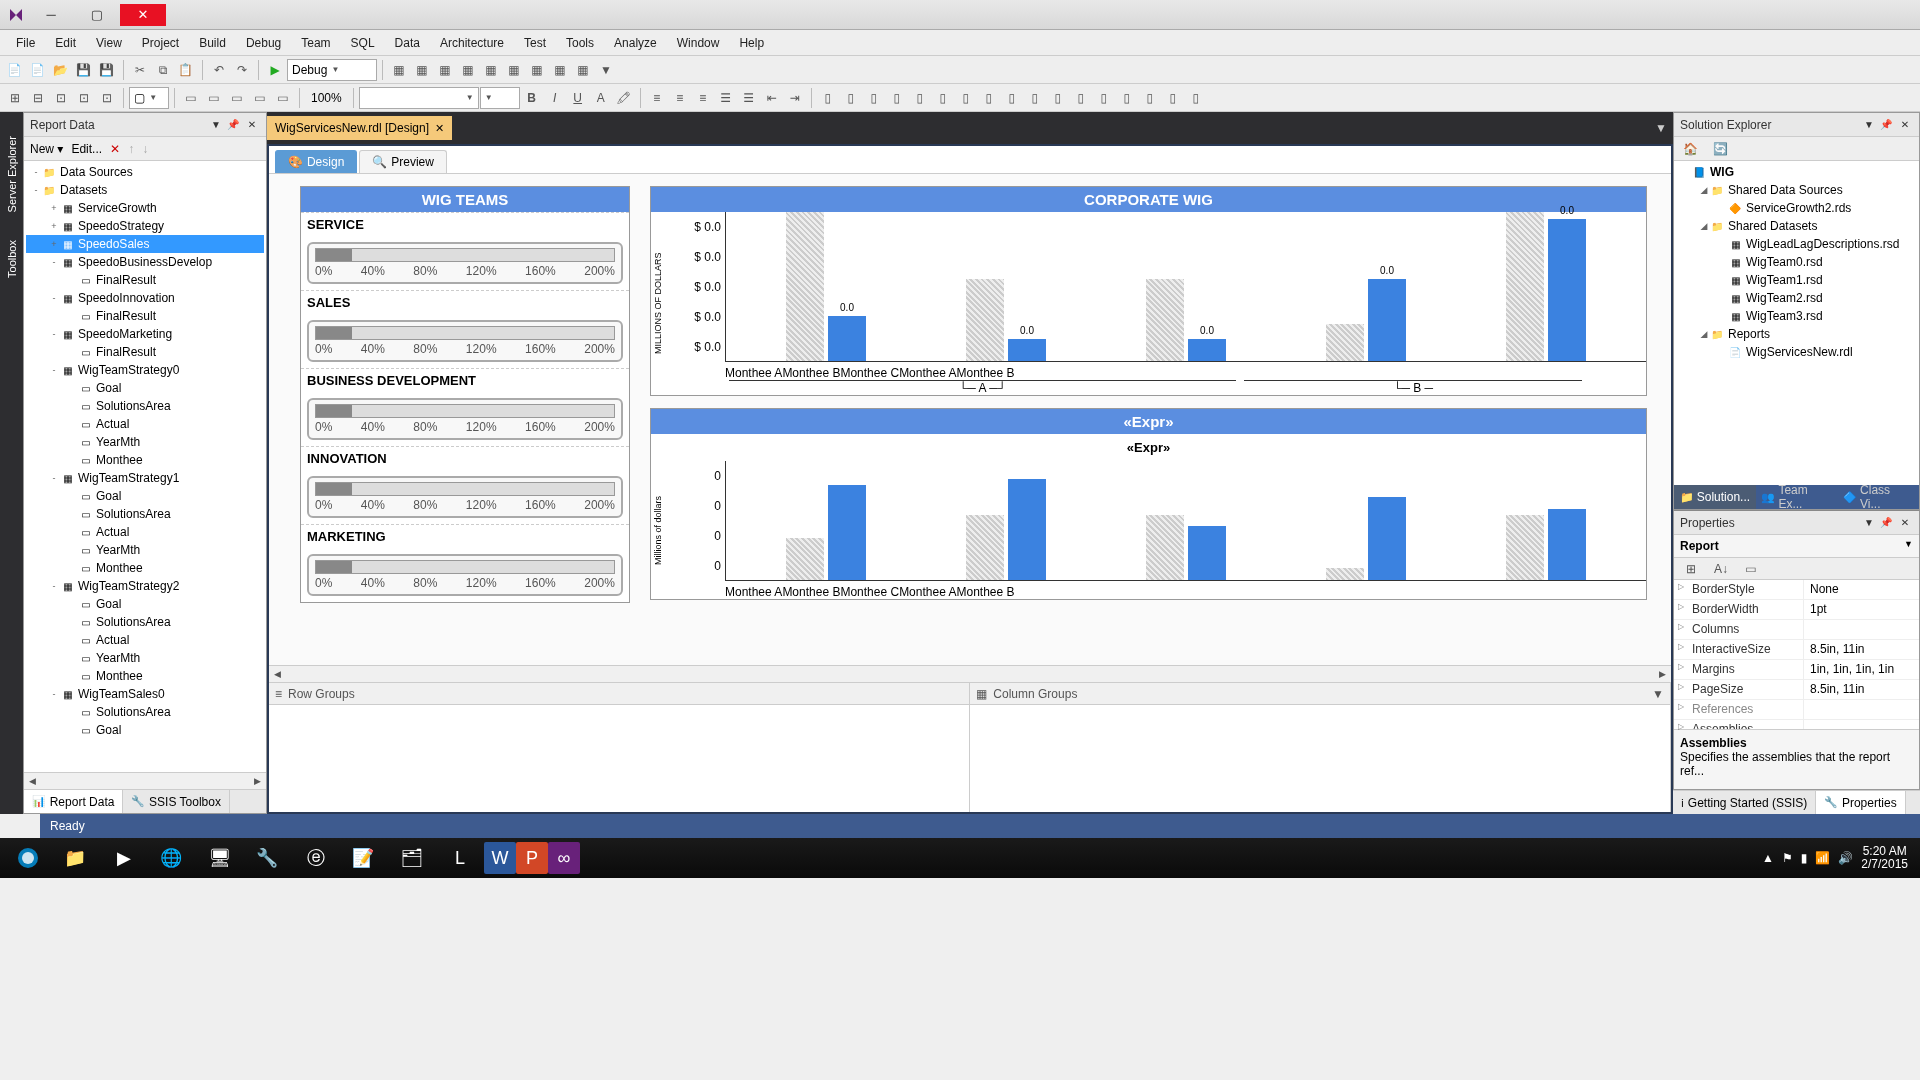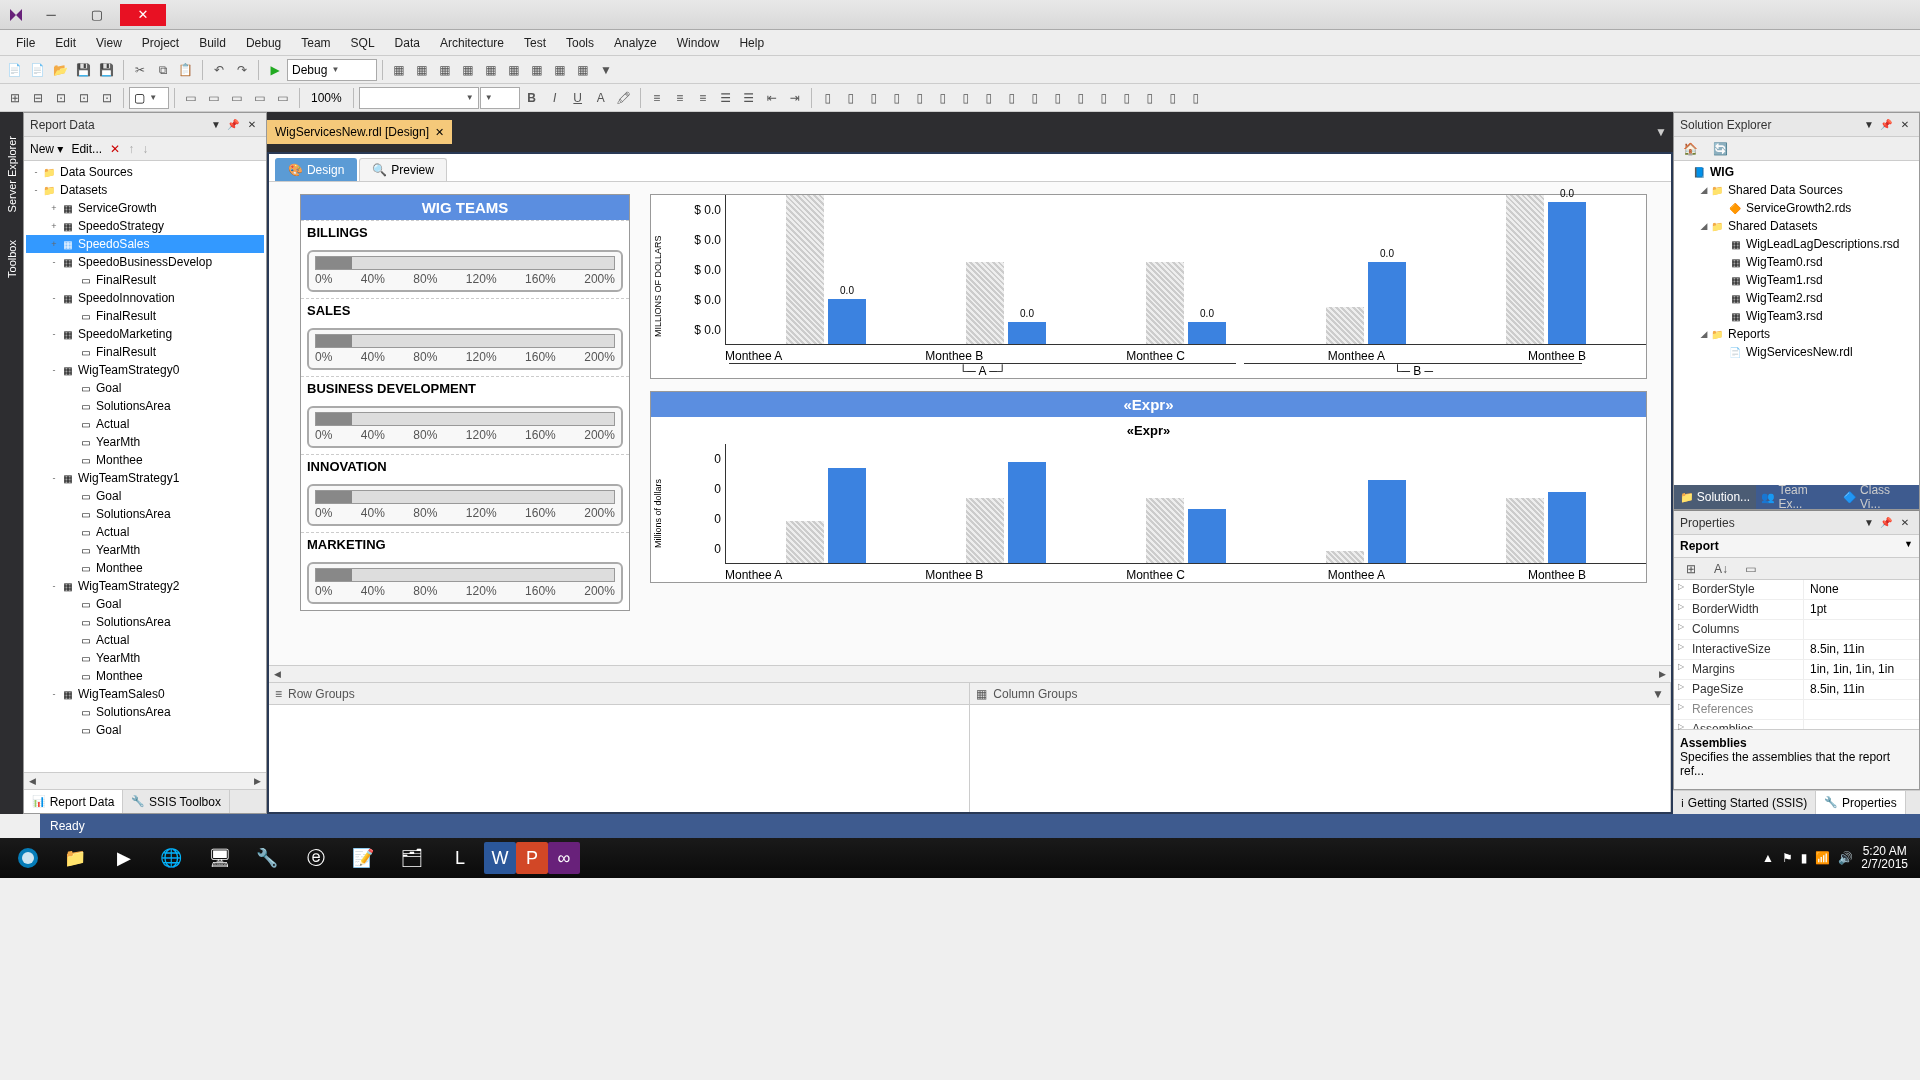--- a/index.html
+++ b/index.html
@@ -41,21 +41,21 @@
 .tree-node { display: flex; align-items: center; height: 18px; white-space: nowrap;}
 .tree-toggle { width: 12px; text-align: center; font-size: 9px; color: #666;}
 .tree-icon { width: 16px; height: 14px; margin-right: 2px; display:inline-flex;align-items:center;justify-content:center;font-size:10px;}
 .tree-selected { background: #3399ff; color: #fff; }
 .panel-tabs-bottom { height: 24px; display: flex; background: #e8e8e8; border-top:1px solid #ccc;}
 .panel-tab-b { padding: 3px 8px; display:flex;align-items:center;gap:4px;border-right:1px solid #ccc;font-size:11px;}
 .panel-tab-b.active { background: #fff; }
 
 
 .center { flex: 1; display: flex; flex-direction: column; background:#293955;}
-.doctab-bar { height: 40px; background: #2d2d30; display: flex; align-items: center; }
+.doctab-bar { height: 32px; background: #2d2d30; display: flex; align-items: center; }
 .doctab { height: 24px; background: #f5c97a; color: #000; padding: 0 8px; display: flex; align-items: center; gap: 6px; font-size:12px;}
 .doctab-x { font-size: 11px; }
 .designer-wrap{flex:1;display:flex;flex-direction:column;background:#fff;margin:2px;}
 .designer-tabs { height: 28px; background: #fff; display: flex; align-items: flex-end; padding: 0 6px; border-bottom:1px solid #ccc;}
 .designer-tab { padding: 4px 12px; border: 1px solid #ccc; border-bottom: none; background: #f4f4f4; margin-right: 2px; display:flex;align-items:center;gap:4px;border-radius:3px 3px 0 0;}
 .designer-tab.active { background: #5b9bd5; color: #fff; border-color:#5b9bd5;}
 .design-surface { flex: 1; overflow: auto; background: #fafafa; position: relative; padding: 12px 24px;}
 .scrollbar-h { height: 17px; background: #f0f0f0; border-top:1px solid #ccc; display:flex;align-items:center;}
 .sb-btn{width:17px;height:17px;display:flex;align-items:center;justify-content:center;font-size:9px;color:#555;}
 .sb-track{flex:1;}
@@ -75,21 +75,21 @@
 .chart-title{text-align:center;font-weight:bold;font-size:13px;padding:6px;}
 .chart-body{height:150px;position:relative;display:flex;}
 .chart-yaxis{width:60px;display:flex;flex-direction:column;justify-content:space-around;align-items:flex-end;font-size:10px;padding-right:4px;}
 .chart-ylabel{writing-mode:vertical-rl;transform:rotate(180deg);font-size:9px;text-align:center;padding:2px;}
 .chart-plot{flex:1;border-left:1px solid #333;border-bottom:1px solid #333;display:flex;align-items:flex-end;justify-content:space-around;padding:0 10px;position:relative;}
 .bar-group{display:flex;align-items:flex-end;gap:4px;height:100%;}
 .bar{width:38px;}
 .bar-grey{background:repeating-linear-gradient(45deg,#ccc,#ccc 2px,#eee 2px,#eee 4px);}
 .bar-blue{background:#3b82e0;}
 .bar-label{position:absolute;font-size:10px;transform:translate(-50%,-14px);}
-.chart-xaxis{display:flex;justify-content:space-between;font-size:11px;padding:4px 60px 0 60px;}
+.chart-xaxis{display:flex;justify-content:flex-start;font-size:11px;padding:4px 60px 0 60px;}
 .chart-xgroup{display:flex;justify-content:space-around;font-size:11px;padding:0 60px;}
 
 
 .right-col { width: 247px; display: flex; flex-direction: column; background:#eee;}
 .sol-tree{flex:1;overflow:auto;background:#fff;padding:2px;}
 .right-tabs{height:24px;display:flex;background:#2d2d30;}
 .right-tab{flex:1;padding:3px 6px;color:#ccc;font-size:11px;display:flex;align-items:center;gap:3px;overflow:hidden;}
 .right-tab.active{background:#4b5c74;color:#fff;}
 .props-panel{height:280px;display:flex;flex-direction:column;border-top:1px solid #888;}
 .props-body{flex:1;overflow:auto;background:#fff;}
@@ -445,21 +445,21 @@
     <div class="designer-tabs">
       <div class="designer-tab active">🎨 <span>Design</span></div>
       <div class="designer-tab">🔍 <span>Preview</span></div>
     </div>
     <div class="design-surface">
       <div class="rpt-row">
 
         <div class="rpt-box" style="width:330px;">
           <div class="rpt-header">WIG TEAMS</div>
           <div id="sections">
-                <div class="rpt-sub">BILLINGS</div>
+                <div class="rpt-sub">SERVICE</div>
     <div class="speedo">
       <div class="speedo-bar">
                     <div class="speedo-fill"></div>
                   </div>
       <div class="speedo-ticks">
                     <span>0%</span>
                     <span>40%</span>
                     <span>80%</span>
                     <span>120%</span>
                     <span>160%</span>
@@ -520,20 +520,21 @@
                     <span>120%</span>
                     <span>160%</span>
                     <span>200%</span>
                   </div>
     </div>
               </div>
         </div>
 
         <div style="flex:1;display:flex;flex-direction:column;gap:12px;">
           <div class="rpt-box">
+            <div class="rpt-header">CORPORATE WIG</div>
             <div style="display:flex;">
               <div class="chart-ylabel">MILLIONS OF DOLLARS</div>
               <div style="flex:1;">
                 <div class="chart-body">
                   <div class="chart-yaxis" id="c1y">
                         <div>$ 0.0</div>
                         <div>$ 0.0</div>
                         <div>$ 0.0</div>
                         <div>$ 0.0</div>
                         <div>$ 0.0</div>

